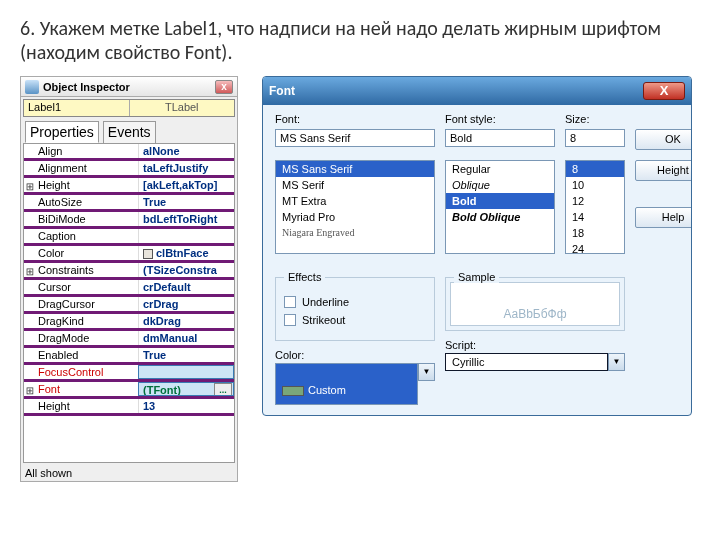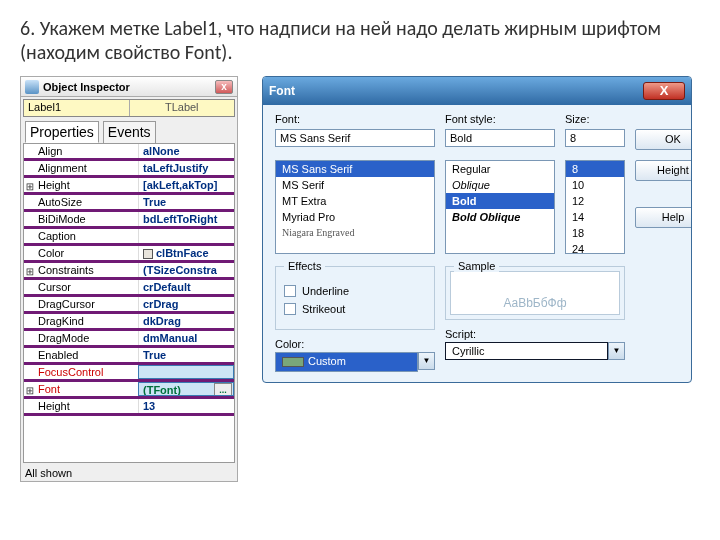--- a/index.html
+++ b/index.html
@@ -39,28 +39,28 @@
   .fd-body .lbl { font-size:11px; }
   .tbox { height:18px; border:1px solid #7a97b5; background:#fff; font-size:11px; padding:2px 4px; overflow:hidden; }
   .lbox { border:1px solid #7a97b5; background:#fff; font-size:11px; height:94px; overflow:hidden; }
   .lbox div { padding:2px 6px; }
   .lbox .hi { background:#2a61c9; color:#fff; }
   .lbox .ob { font-style:italic; }
   .lbox .bo { font-weight:bold; }
   .lbox .boob { font-weight:bold; font-style:italic; }
   .engraved { font-family:"Times New Roman",serif; font-size:10px; color:#555; }
   .btn { height:21px; border:1px solid #7a97b5; background:linear-gradient(#fff,#dce7f2); font-size:11px; text-align:center; line-height:18px; margin-bottom:6px; cursor:pointer; border-radius:2px; }
-  .group { border:1px solid #b9cbdb; margin-top:8px; padding:18px 8px 8px 8px; position:relative; }
+  .group { border:1px solid #b9cbdb; margin-top:19px; padding:18px 8px 8px 8px; position:relative; }
   .group .gl { position:absolute; top:-7px; left:8px; background:#eaf3fb; padding:0 4px; font-size:11px; }
   .chk { display:flex; align-items:center; gap:6px; margin-bottom:6px; font-size:11px; }
   .chk .box { width:12px; height:12px; border:1px solid #7a97b5; background:#fff; }
   .sample-box { height:44px; border:1px solid #b9cbdb; background:#fff; display:flex; align-items:flex-end; justify-content:center; padding-bottom:4px; }
   .sample-box span { color:#9eb6c8; font-size:12px; }
   .combo { display:flex; }
-  .combo .body { flex:1; height:20px; border:1px solid #7a97b5; background:#2a61c9; color:#fff; font-size:11px; padding:2px 6px; }
+  .combo .body { flex:1; height:26px; border:1px solid #7a97b5; background:#2a61c9; color:#fff; font-size:11px; padding:20px 6px; }
   .combo .body2 { flex:1; height:18px; border:1px solid #0f172a; background:#fff; font-size:11px; padding:2px 6px; }
   .combo .arr { width:17px; height:18px; border:1px solid #7a97b5; background:linear-gradient(#eef5fb,#cadbeb); font-size:8px; text-align:center; line-height:16px; cursor:pointer; }
   .sw2 { display:inline-block; width:22px; height:10px; border:1px solid #555; background:#7aa77a; vertical-align:middle; margin-right:4px; }
   .clr-lbl { font-size:11px; margin:8px 0 2px 0; }
 </style>
 </head>
 <body>
 
 <div class="instr">6. Укажем метке Label1, что надписи на ней надо делать жирным шрифтом (находим свойство Font).</div>
 

